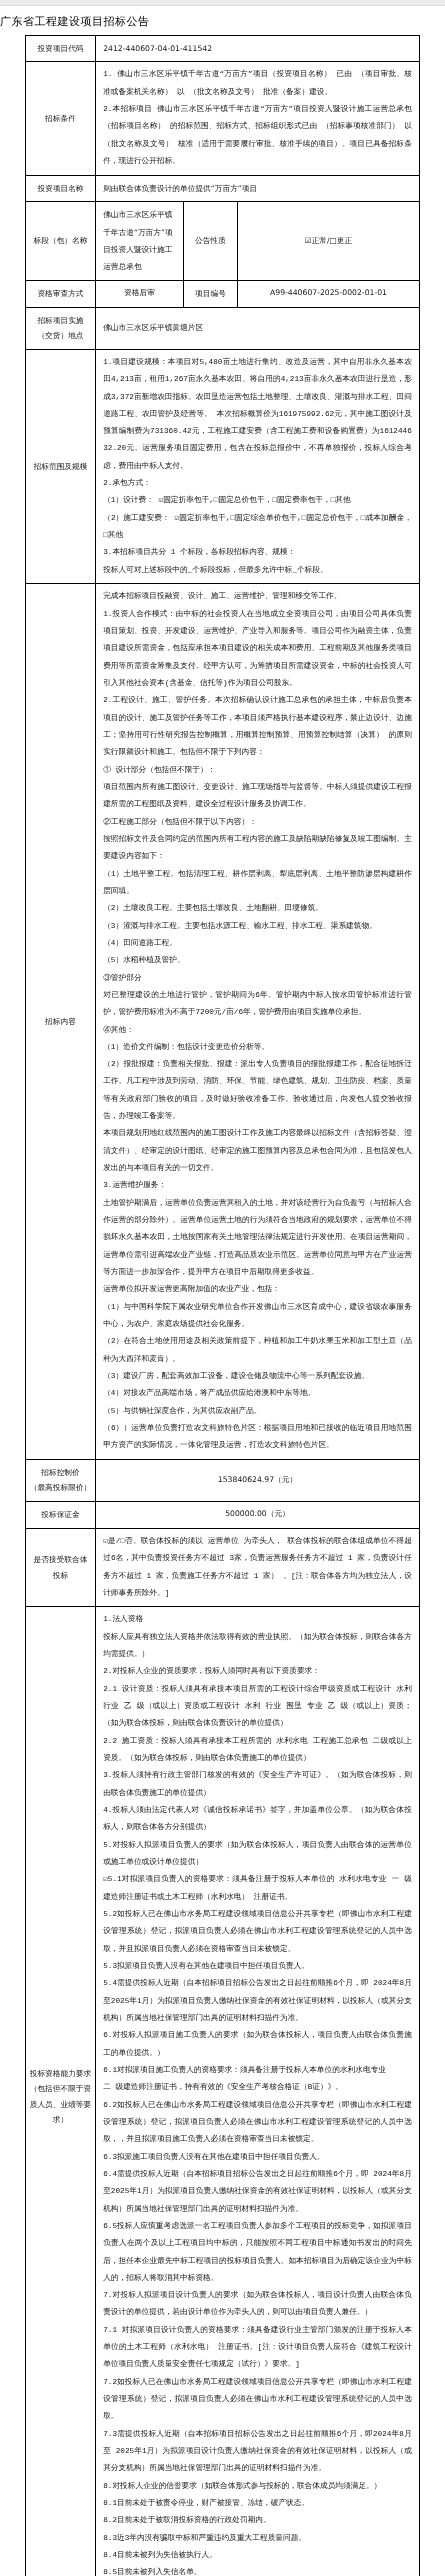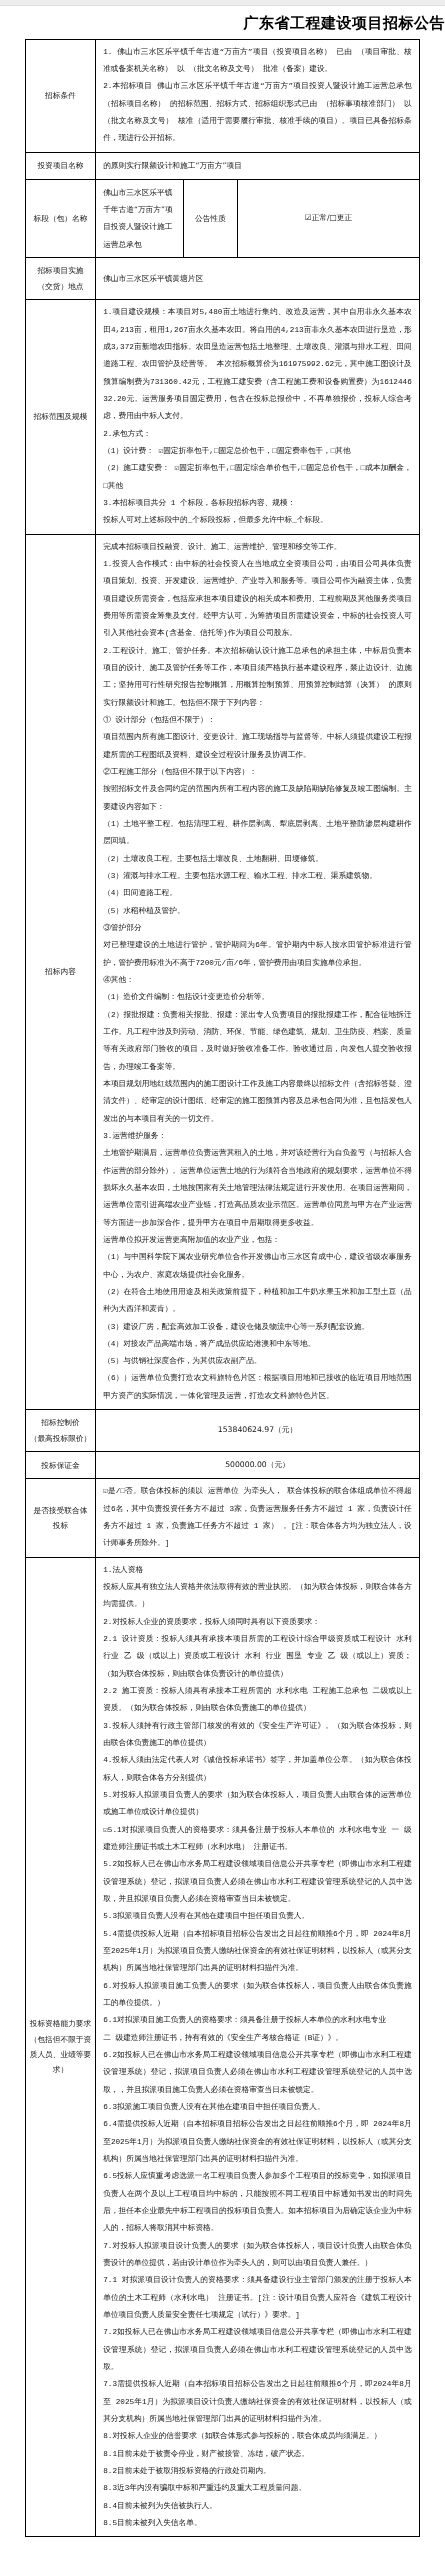--- a/index.html
+++ b/index.html
@@ -1,18 +1,18 @@
 <!DOCTYPE html>
 <html style="font-size:8.2px"><head>
 <meta charset="utf-8">
 <style>
   html,body{margin:0;padding:0;background:#ffffff;}
   body{width:445px;font-family:"DejaVu Sans","Liberation Sans",sans-serif;color:#111;}
   .page-top{height:5.2px;background:#ededed;border-bottom:0.5px solid #e0e0e0;}
-  .title{font-size:15px;font-weight:bold;text-align:right;margin:8.2px 0 5.2px;letter-spacing:0.5px;color:#000;}
+  .title{font-size:11px;font-weight:normal;text-align:left;margin:8.2px 0 5.2px;letter-spacing:0.5px;color:#000;}
   table.doc{width:393px;margin:0 auto;border-collapse:collapse;table-layout:fixed;border:1px solid #000;}
   table.doc td{border:0.5px solid #000;vertical-align:middle;font-size:7.7px;color:#141414;word-break:break-all;}
   td.lbl{text-align:center;color:#333;line-height:2.0;padding:5.2px 3.1px;white-space:pre-line;}
   td.txt{text-align:justify;line-height:2.25;padding:4.1px 7.2px;white-space:pre-line;font-family:Liberation Mono, monospace;}
   td.left{text-align:left;line-height:2.25;padding:4.1px 7.2px;white-space:pre-line;}
   td.ctr{text-align:center;line-height:2.2;padding:4.1px 5.2px;white-space:pre-line;}
 </style>
 </head>
 <body>
 
@@ -23,33 +23,43 @@
 <table class="doc">
   <colgroup>
     <col style="width:70px">
       <col style="width:88px">
       <col style="width:54px">
       <col style="width:42px">
       <col style="width:140px">
   </colgroup>
   <tbody>
     <tr>
+      <td class="lbl">投资项目代码</td>
+      <td class="left" colspan="4">2412-440607-04-01-411542</td>
+    </tr>
+    <tr>
       <td class="lbl">招标条件</td>
       <td class="txt" colspan="4">1. 佛山市三水区乐平镇千年古道“万亩方”项目（投资项目名称） 已由 （项目审批、核准或备案机关名称） 以 （批文名称及文号） 批准（备案）建设。
 2.本招标项目 佛山市三水区乐平镇千年古道“万亩方”项目投资人暨设计施工运营总承包（招标项目名称） 的招标范围、招标方式、招标组织形式已由 （招标事项核准部门） 以 （批文名称及文号） 核准（适用于需要履行审批、核准手续的项目）。项目已具备招标条件，现进行公开招标。</td>
     </tr>
     <tr>
       <td class="lbl">投资项目名称</td>
-      <td class="left" colspan="4">的原则实行限额设计和施工“万亩方”项目</td>
+      <td class="left" colspan="4">则由联合体负责设计的单位提供“万亩方”项目</td>
     </tr>
     <tr>
       <td class="lbl">标段（包）名称</td>
       <td class="left">佛山市三水区乐平镇千年古道“万亩方”项目投资人暨设计施工运营总承包</td>
       <td class="lbl">公告性质</td>
       <td class="ctr" colspan="2">☑正常/□更正</td>
+    </tr>
+    <tr>
+      <td class="lbl">资格审查方式</td>
+      <td class="ctr">资格后审</td>
+      <td class="lbl">项目编号</td>
+      <td class="ctr" colspan="2">A99-440607-2025-0002-01-01</td>
     </tr>
     <tr>
       <td class="lbl">招标项目实施
 （交货）地点</td>
       <td class="left" colspan="4">佛山市三水区乐平镇黄塘片区</td>
     </tr>
     <tr>
       <td class="lbl">招标范围及规模</td>
       <td class="txt" colspan="4">1.项目建设规模：本项目对5,480亩土地进行集约、改造及运营，其中自用非永久基本农田4,213亩，租用1,267亩永久基本农田。将自用的4,213亩非永久基本农田进行垦造，形成3,372亩新增农田指标。农田垦造运营包括土地整理、土壤改良、灌溉与排水工程、田间道路工程、农田管护及经营等。 本次招标概算价为161975992.62元，其中施工图设计及预算编制费为731360.42元，工程施工建安费（含工程施工费和设备购置费）为161244632.20元。运营服务项目固定费用，包含在投标总报价中，不再单独报价，投标人综合考虑，费用由中标人支付。
 2.承包方式：

